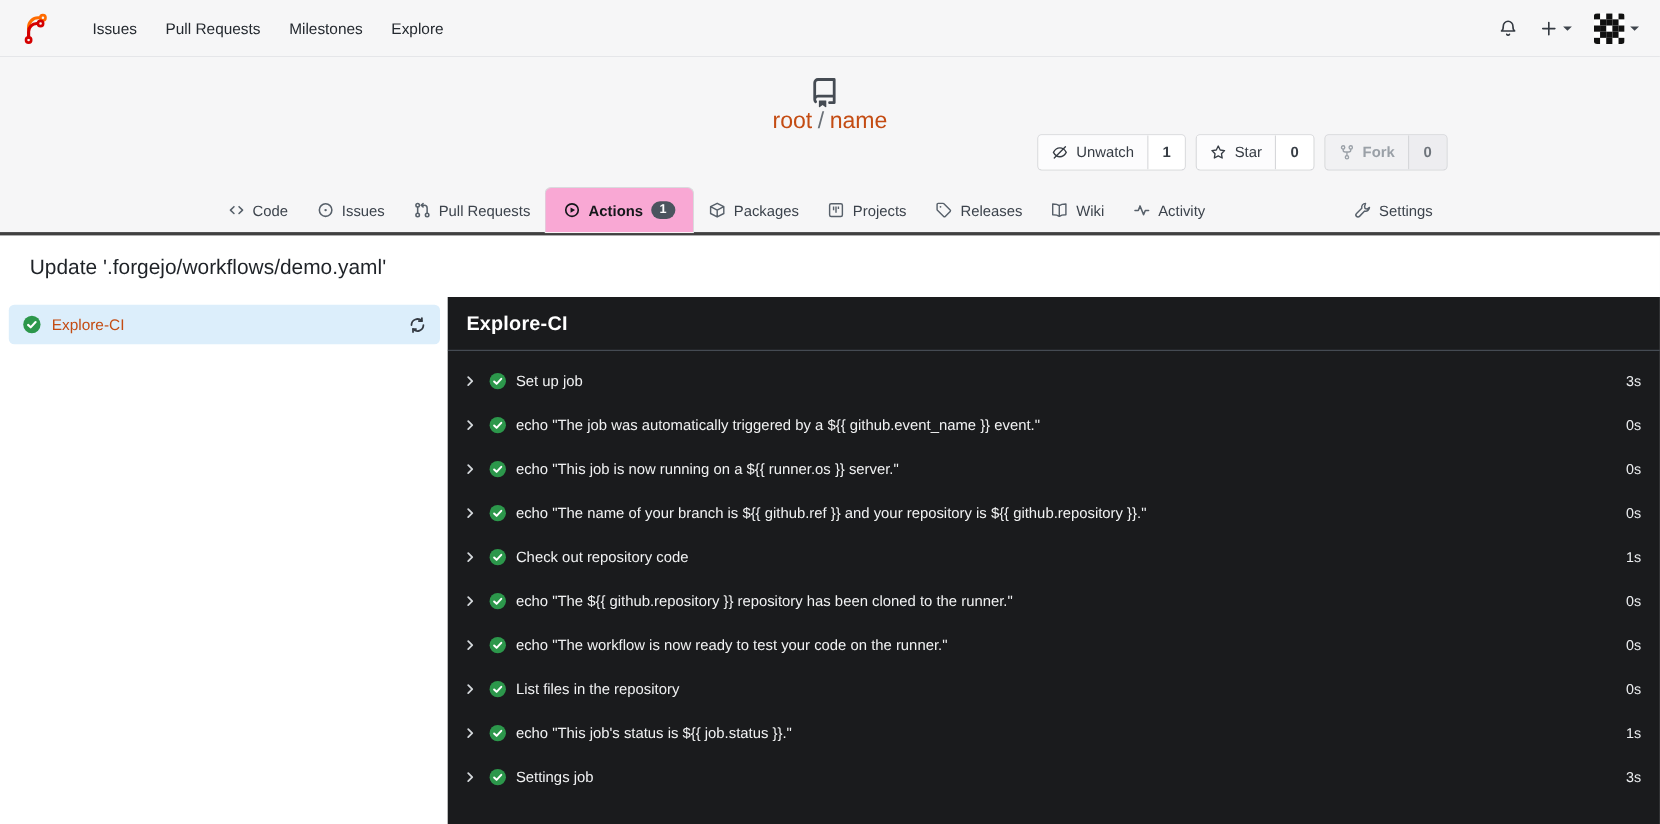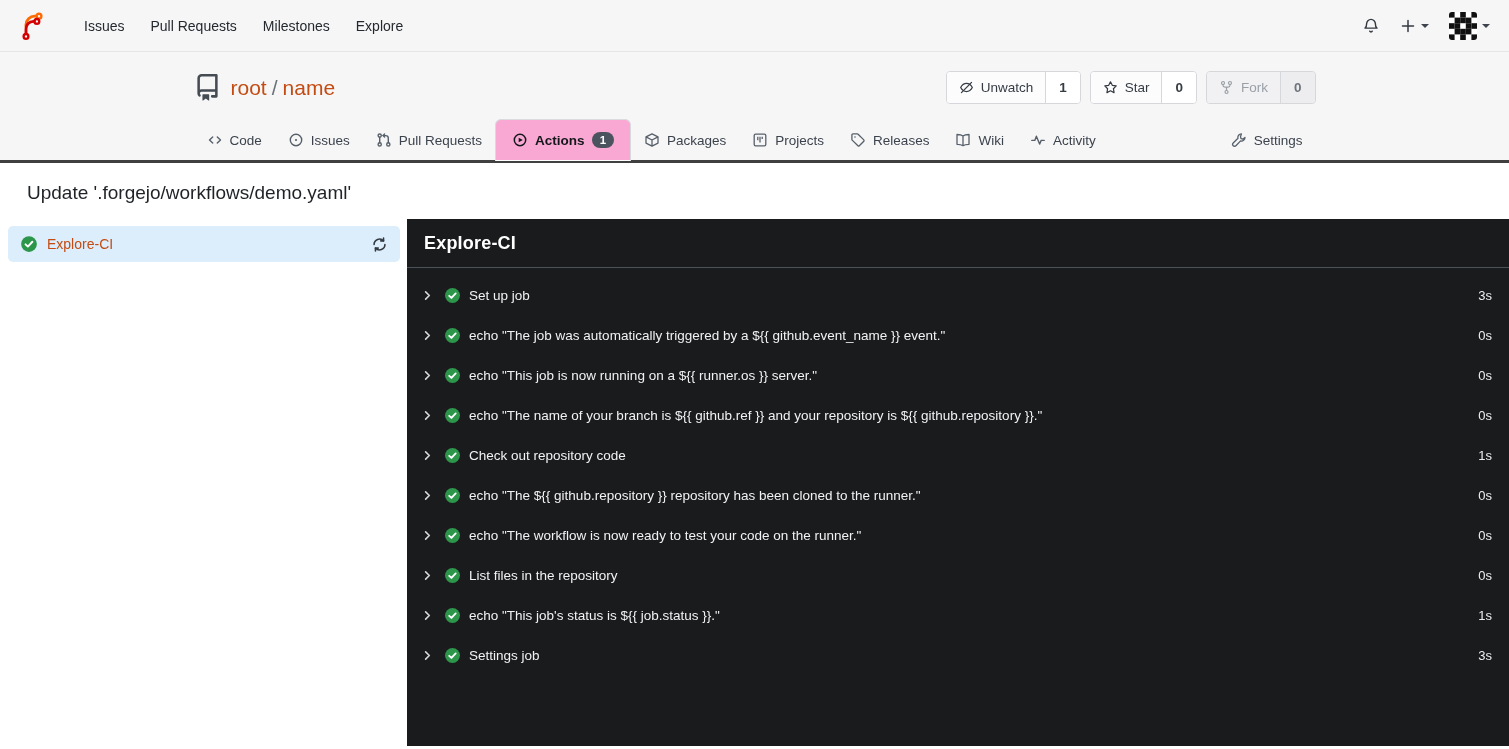--- a/index.html
+++ b/index.html
@@ -12,32 +12,32 @@
   .logo { display:flex; align-items:center; margin-right:22px; cursor:pointer; }
   .nav-item { padding:9px 13px; font-size:14px; color:#24292f; cursor:pointer; }
   .nav-right { margin-left:auto; display:flex; align-items:center; gap:20px; }
   .icon-btn { display:flex; align-items:center; gap:5px; cursor:pointer; color:#343a42; }
   .caret { width:0; height:0; border:4px solid transparent; border-top-color:#3e444c; margin-top:4px; }
   .avatar { width:28px; height:28px; background:#fff; border-radius:3px; overflow:hidden; }
 
   
   .repo-head { background:#f6f6f7; }
   .container { width:1122px; margin:0 auto; }
-  .repo-title-row { display:flex; align-items:center; padding:19px 0 15px 0; }
+  .repo-title-row { display:flex; align-items:center; padding:19px 0 15px 0;flex-direction:column; }
   .repo-icon { display:flex; margin-right:10px; }
   .repo-name { font-size:21px; display:flex; align-items:center; gap:5px; }
   .repo-link { color:#c44c13; cursor:pointer; }
   .repo-sep { color:#6a7077; }
   .repo-actions { margin-left:auto; display:flex; gap:9px; }
   .action-group { display:flex; border:1px solid #d6d7da; border-radius:4px; overflow:hidden;
     background:#fff; font-size:13.5px; color:#363c44; }
   .action-btn { padding:8px 12px; display:flex; align-items:center; gap:7px; background:#fcfcfd; cursor:pointer; }
   .action-count { padding:8px 13px; border-left:1px solid #d6d7da; background:#fff; font-weight:700; cursor:pointer; }
   .action-group.disabled { background:#f1f1f3; color:#9aa0a7; }
-  .action-group.disabled .action-btn { background:#f1f1f3; cursor:default; }
+  .action-group.disabled .action-btn { background:#f1f1f3; cursor:default;font-weight:bold; }
   .action-group.disabled .action-count { background:#ededf0; color:#6e747b; }
 
   
   .tabs-wrap { border-bottom:3px solid #404040; }
   .tabs { display:flex; align-items:flex-end; }
   .tab { display:flex; align-items:center; gap:7px; padding:12px 13px; font-size:13.5px;
     color:#3c434c; cursor:pointer; white-space:nowrap; }
   .tab svg { flex:none; }
   .tab.active { background:#f9a8d4; border:1px solid #d9dadd; border-bottom:1px solid #fff;
     border-radius:6px 6px 0 0; margin-bottom:-1px; font-weight:700; color:#14171a; padding:12px 16px; }

